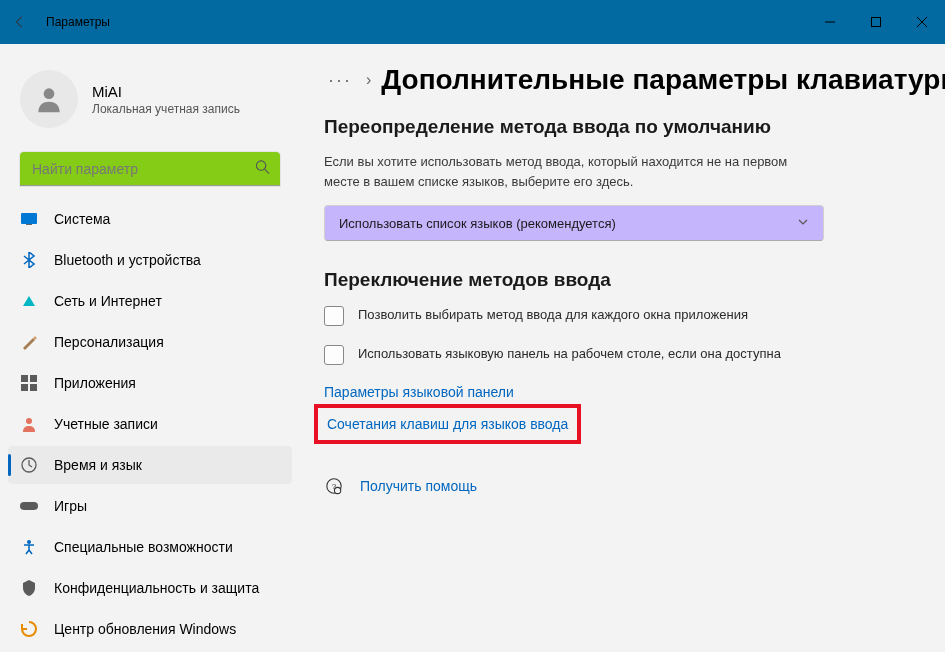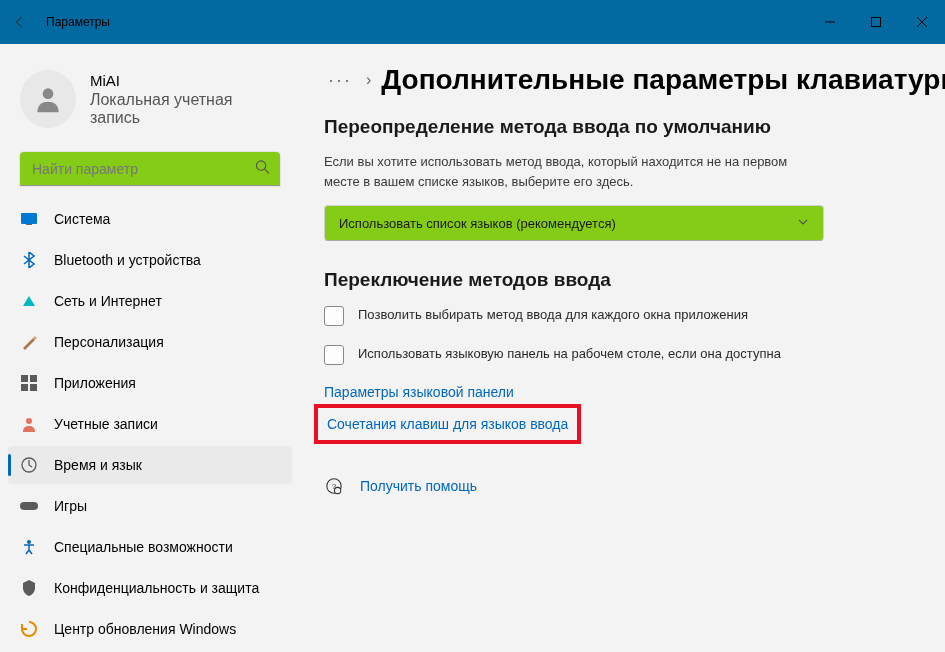--- a/index.html
+++ b/index.html
@@ -12,21 +12,21 @@
     .window-control { width: 46px; height: 100%; display: flex; align-items: center; justify-content: center; cursor: pointer; }
     
     .content-area { display: flex; flex: 1; overflow: hidden; }
     
     .sidebar { width: 300px; padding: 20px 8px 8px 8px; display: flex; flex-direction: column; }
     .user-section { display: flex; align-items: center; padding: 6px 12px 20px 12px; }
     .avatar { width: 58px; height: 58px; border-radius: 50%; background: #e8e8e8; display: flex; align-items: center; justify-content: center; margin-right: 14px; }
     .avatar svg { width: 32px; height: 32px; fill: #888; }
     .user-info { display: flex; flex-direction: column; }
     .user-name { font-size: 15px; font-weight: 400; color: #000; }
-    .user-account { font-size: 16px; color: #555; margin-top: 2px; }
+    .user-account { font-size: 12px; color: #555; margin-top: 2px; }
     
     .search-box { margin: 4px 12px 14px 12px; position: relative; }
     .search-input { width: 100%; height: 34px; padding: 0 36px 0 12px; border: none; border-bottom: 1px solid #999; background: #84cc16; font-size: 14px; border-radius: 4px 4px 0 0; box-shadow: 0 0 0 1px rgba(0,0,0,0.06); }
     .search-input::placeholder { color: #777; }
     .search-icon { position: absolute; right: 10px; top: 50%; transform: translateY(-50%); color: #555; }
     
     .nav-list { display: flex; flex-direction: column; gap: 3px; }
     .nav-item { display: flex; align-items: center; height: 38px; padding: 0 12px; border-radius: 4px; cursor: pointer; font-size: 14px; color: #000000; position: relative; }
     .nav-item.active { background: #eaeaea; }
     .nav-item.active::before { content: ''; position: absolute; left: 0; top: 8px; bottom: 8px; width: 3px; background: #0067c0; border-radius: 2px; }
@@ -36,21 +36,21 @@
     
     .breadcrumb { display: flex; align-items: center; margin-bottom: 20px; gap: 10px; }
     .breadcrumb-more { font-size: 18px; letter-spacing: 2px; color: #666; cursor: pointer; padding: 0 4px; }
     .breadcrumb-sep { font-size: 16px; color: #666; }
     .page-title { font-size: 28px; font-weight: 600; color: #000; white-space: nowrap; }
     
     .section { margin-bottom: 28px; }
     .section-heading { font-size: 19px; font-weight: 600; color: #1a1a1a; margin-bottom: 14px; }
     .section-desc { font-size: 13px; color: #3a3a3a; line-height: 1.5; max-width: 480px; margin-bottom: 14px; }
     
-    .dropdown { width: 500px; height: 36px; background: #84cc16; border: 1px solid #d0d0d0; border-bottom: 1px solid #aaa; border-radius: 4px; display: flex; align-items: center; padding: 0 14px; cursor: pointer; justify-content: space-between; font-size: 13px; color: #1a1a1a; }
+    .dropdown { width: 500px; height: 36px; background: #c4b5fd; border: 1px solid #d0d0d0; border-bottom: 1px solid #aaa; border-radius: 4px; display: flex; align-items: center; padding: 0 14px; cursor: pointer; justify-content: space-between; font-size: 13px; color: #1a1a1a; }
     .chevron { color: #555; }
     
     .checkbox-row { display: flex; align-items: flex-start; gap: 14px; margin-bottom: 18px; max-width: 500px; }
     .checkbox { width: 20px; height: 20px; border: 1px solid #888; border-radius: 3px; background: #fdfdfd; flex-shrink: 0; cursor: pointer; margin-top: 1px; }
     .checkbox-label { font-size: 13px; color: #2a2a2a; line-height: 1.5; }
     
     .link { color: #0067c0; font-size: 14px; cursor: pointer; display: inline-block; margin-bottom: 14px; }
     .link.highlighted { outline: 4px solid #e81123; outline-offset: 6px; padding: 2px 3px; }
     
     .help-row { display: flex; align-items: center; gap: 16px; margin-top: 28px; }

